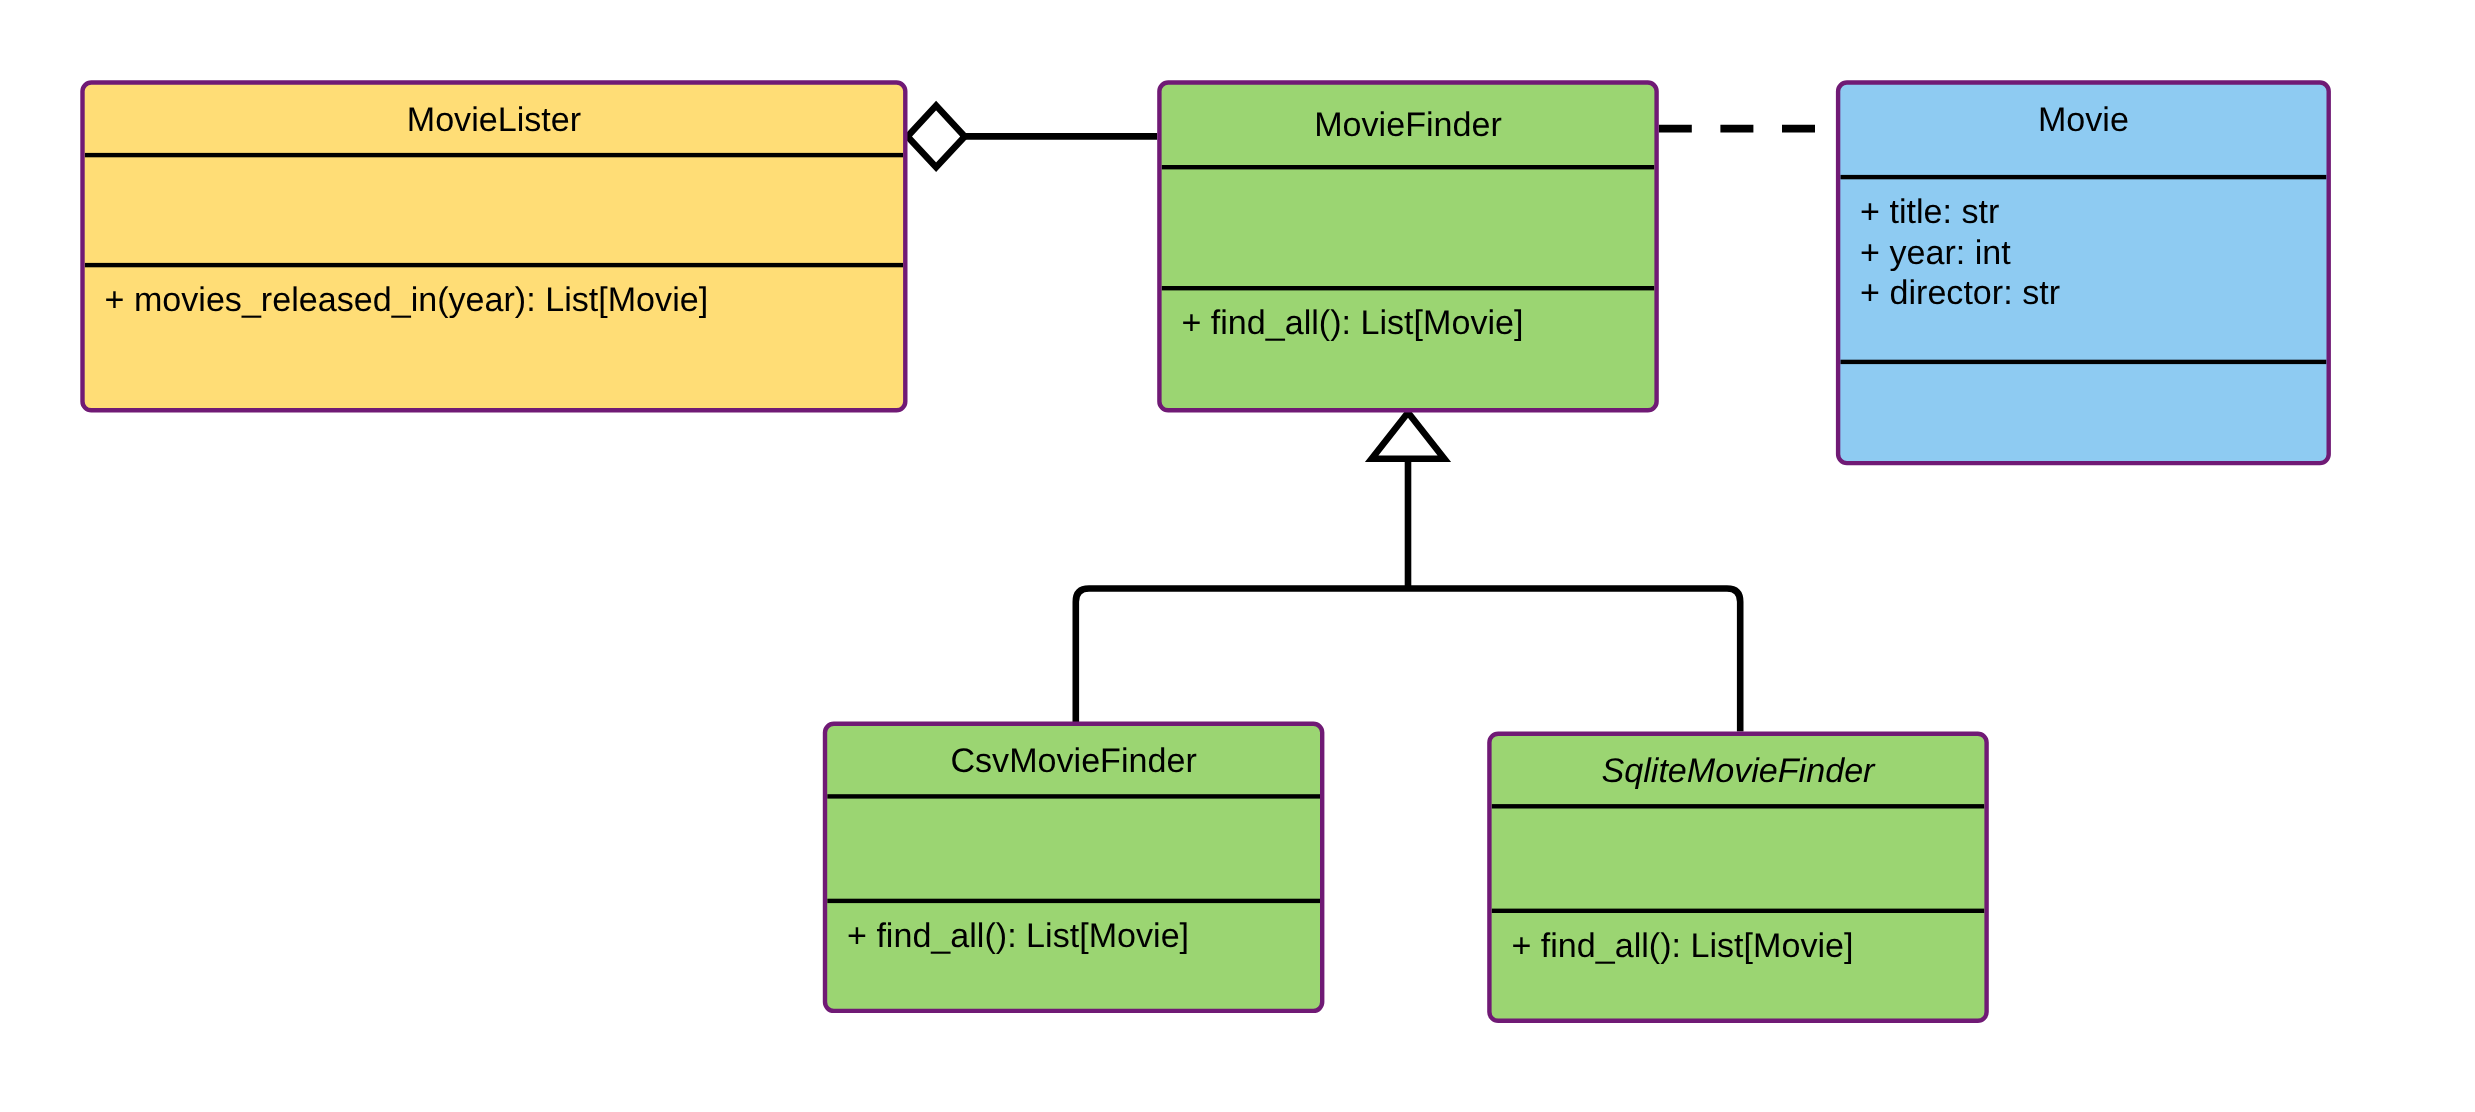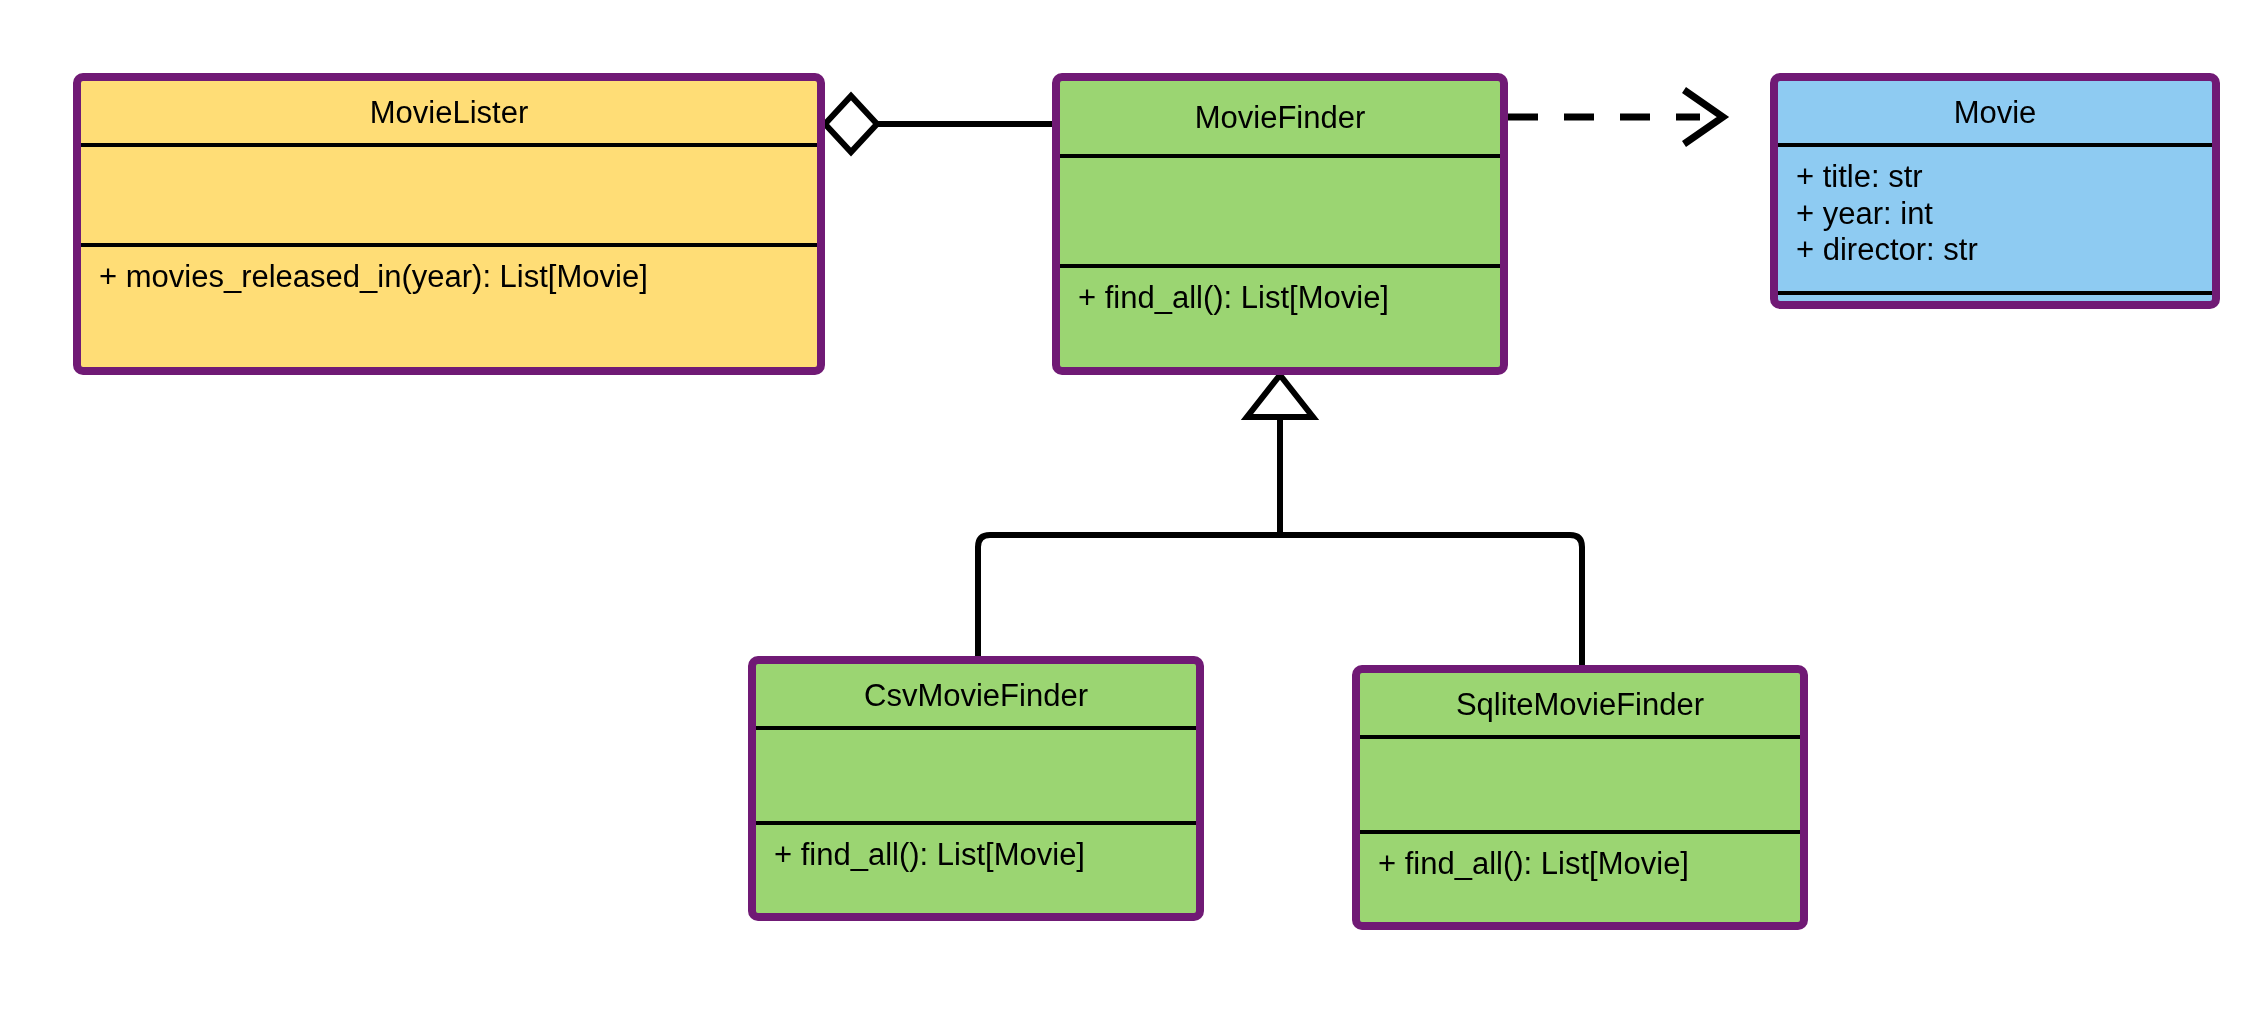--- a/index.html
+++ b/index.html
@@ -21,21 +21,21 @@
     position: absolute;
     left: 0;
     top: 0;
     width: 2250px;
     height: 1011px;
     pointer-events: none;
   }
   .uml-class {
     position: absolute;
     box-sizing: border-box;
-    border: 8px solid #701a75;
+    border: 4px solid #701a75;
     border-radius: 10px;
     display: flex;
     flex-direction: column;
     overflow: hidden;
   }
   .uml-name {
     box-sizing: border-box;
     text-align: center;
     font-size: 31px;
     color: #000000;
@@ -95,38 +95,38 @@
           <div class="uml-row">+ movies_released_in(year): List[Movie]</div>
         </div>
       </div>
       <div class="uml-class" style="left: 1052px; top: 73px; width: 456px; height: 302px; background: rgb(155, 213, 114);">
         <div class="uml-name" style="height: 73px;">MovieFinder</div>
         <div class="uml-compartment empty" style="height: 110px;"></div>
         <div class="uml-compartment" style="flex: 1 1 auto;">
           <div class="uml-row">+ find_all(): List[Movie]</div>
         </div>
       </div>
-      <div class="uml-class" style="left: 1770px; top: 73px; width: 450px; height: 236px; background: rgb(142, 203, 242);">
+      <div class="uml-class" style="left: 1669px; top: 73px; width: 450px; height: 350px; background: rgb(142, 203, 242); gap: 20px;">
         <div class="uml-name" style="height: 62px;">Movie</div>
         <div class="uml-compartment" style="height: 148px;">
           <div class="uml-row">+ title: str</div>
           <div class="uml-row">+ year: int</div>
           <div class="uml-row">+ director: str</div>
         </div>
         <div class="uml-compartment empty" style="flex: 1 1 auto;"></div>
       </div>
       <div class="uml-class" style="left: 748px; top: 656px; width: 456px; height: 265px; background: rgb(155, 213, 114);">
         <div class="uml-name" style="height: 62px;">CsvMovieFinder</div>
         <div class="uml-compartment empty" style="height: 95px;"></div>
         <div class="uml-compartment" style="flex: 1 1 auto;">
           <div class="uml-row">+ find_all(): List[Movie]</div>
         </div>
       </div>
       <div class="uml-class" style="left: 1352px; top: 665px; width: 456px; height: 265px; background: rgb(155, 213, 114);">
-        <div class="uml-name" style="height: 62px;">SqliteMovieFinder</div>
+        <div class="uml-name" style="height: 62px; font-style: italic;">SqliteMovieFinder</div>
         <div class="uml-compartment empty" style="height: 95px;"></div>
         <div class="uml-compartment" style="flex: 1 1 auto;">
           <div class="uml-row">+ find_all(): List[Movie]</div>
         </div>
       </div>
     </div>
 
 </div>
 
 </body></html>

